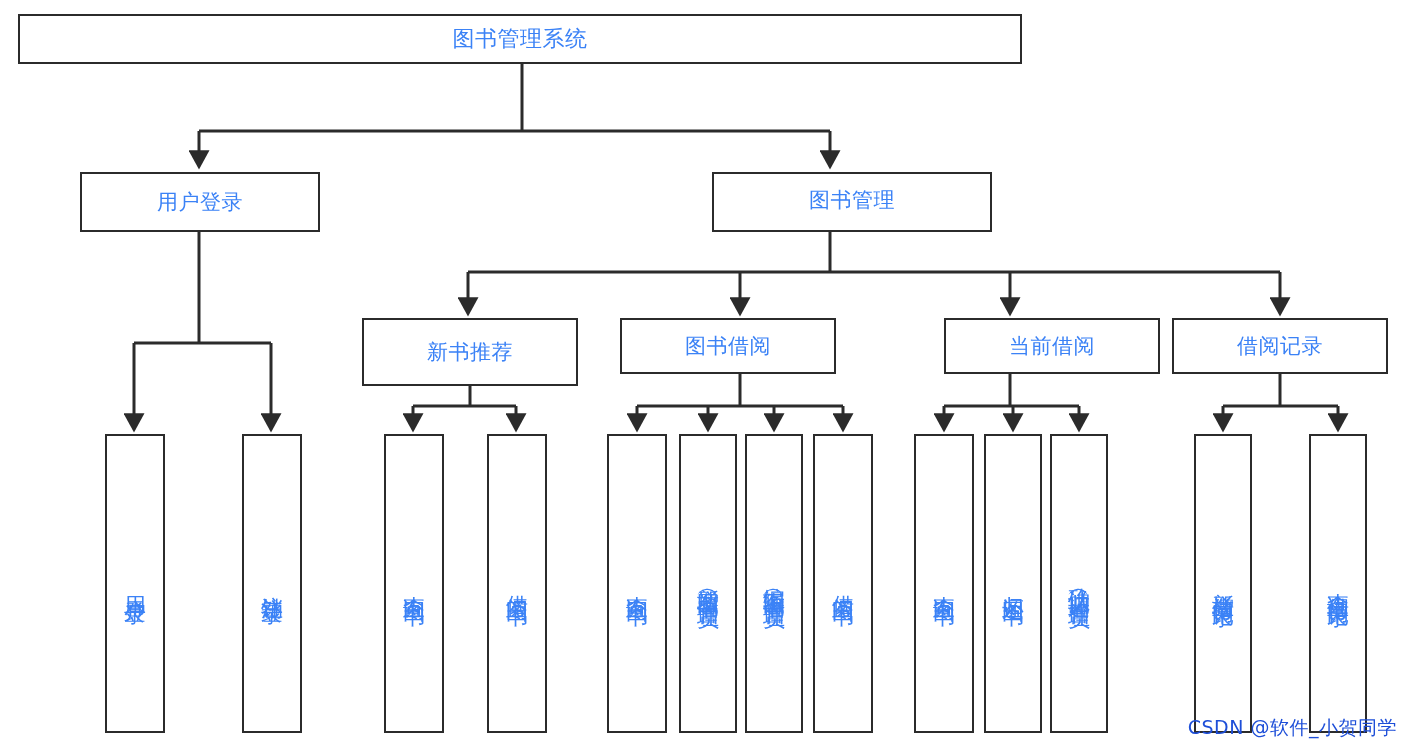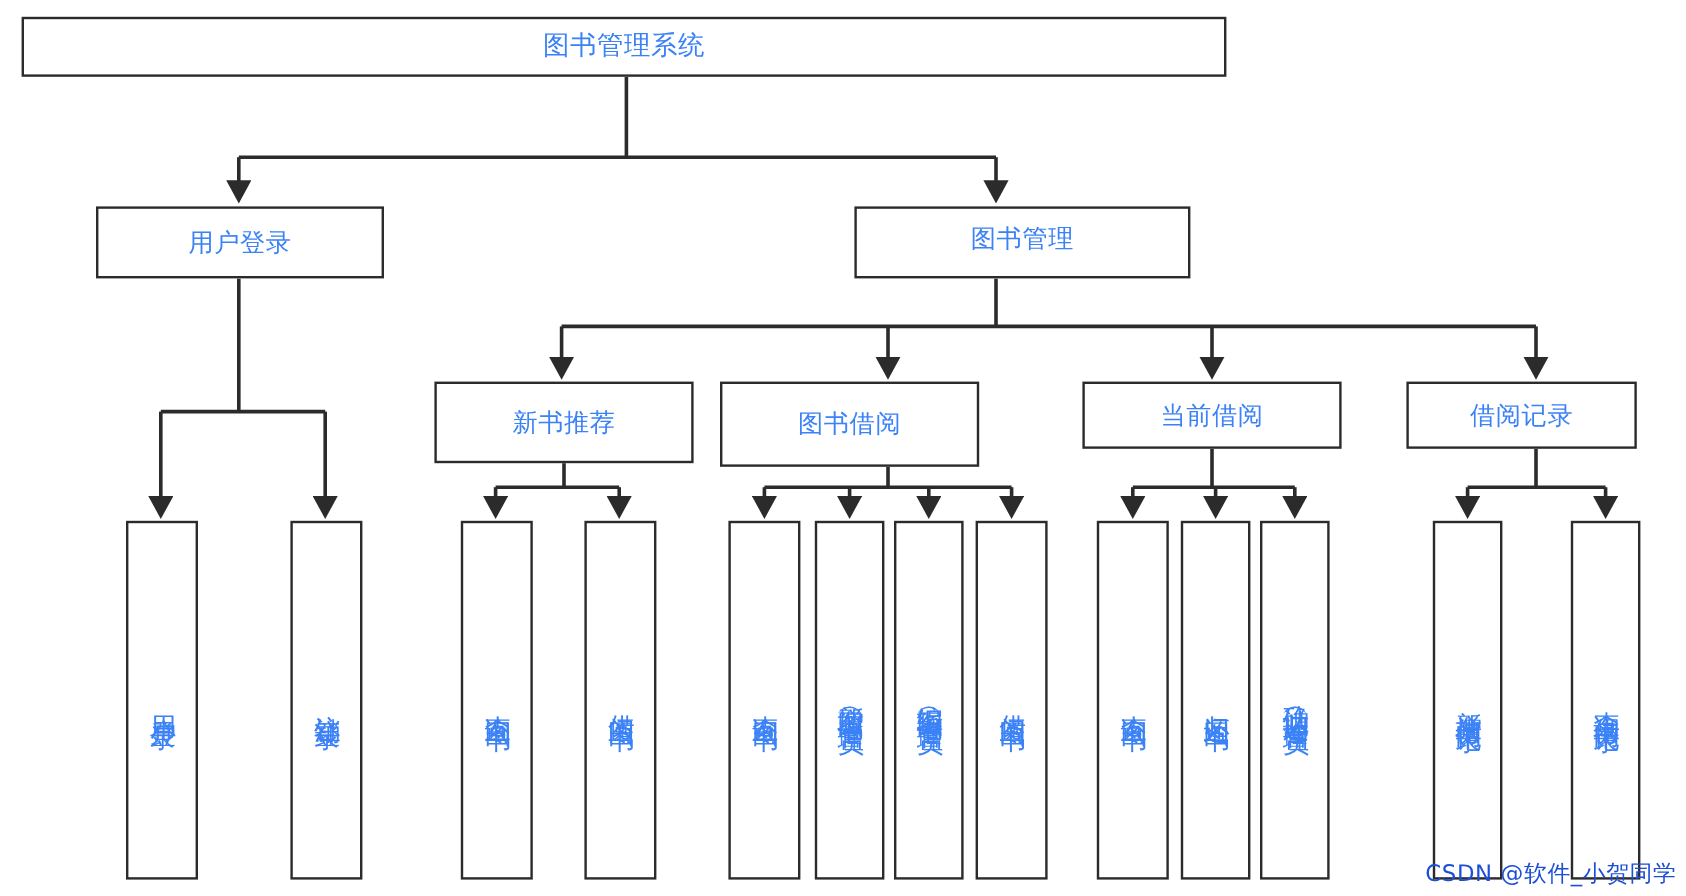--- a/index.html
+++ b/index.html
@@ -123,27 +123,27 @@
   <div class="node horiz" style="left:80px;top:172px;width:240px;height:60px;">
     <span class="lbl">用户登录</span>
   </div>
   <div class="node horiz" style="left:712px;top:172px;width:280px;height:60px;font-family:Liberation Mono, monospace;">
     <span class="lbl">图书管理</span>
   </div>
 
   <div class="node horiz" style="left:362px;top:318px;width:216px;height:68px;">
     <span class="lbl">新书推荐</span>
   </div>
-  <div class="node horiz" style="left:600px;top:318px;width:216px;height:71px;">
+  <div class="node horiz" style="left:620px;top:318px;width:216px;height:56px;">
     <span class="lbl">图书借阅</span>
   </div>
-  <div class="node horiz" style="left:902px;top:318px;width:216px;height:56px;">
+  <div class="node horiz" style="left:944px;top:318px;width:216px;height:56px;">
     <span class="lbl">当前借阅</span>
   </div>
-  <div class="node horiz" style="left:1172px;top:318px;width:192px;height:56px;">
+  <div class="node horiz" style="left:1172px;top:318px;width:216px;height:56px;">
     <span class="lbl">借阅记录</span>
   </div>
 
   <div class="node vert" style="left:105px;top:434px;width:60px;height:299px;">
     <span class="lbl">用户登录</span>
   </div>
   <div class="node vert" style="left:242px;top:434px;width:60px;height:299px;">
     <span class="lbl">注销登录</span>
   </div>
 

